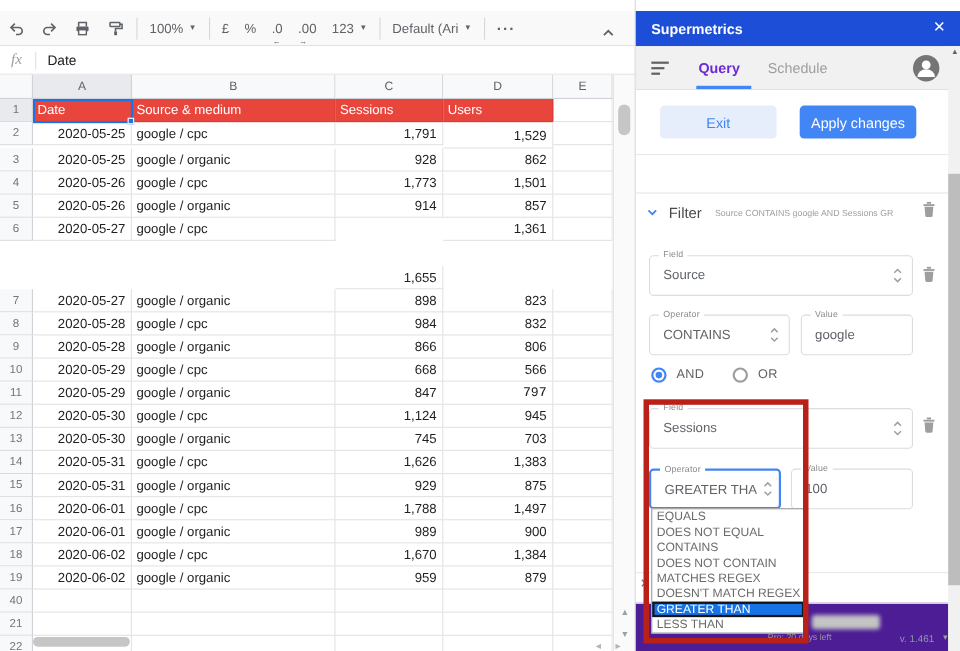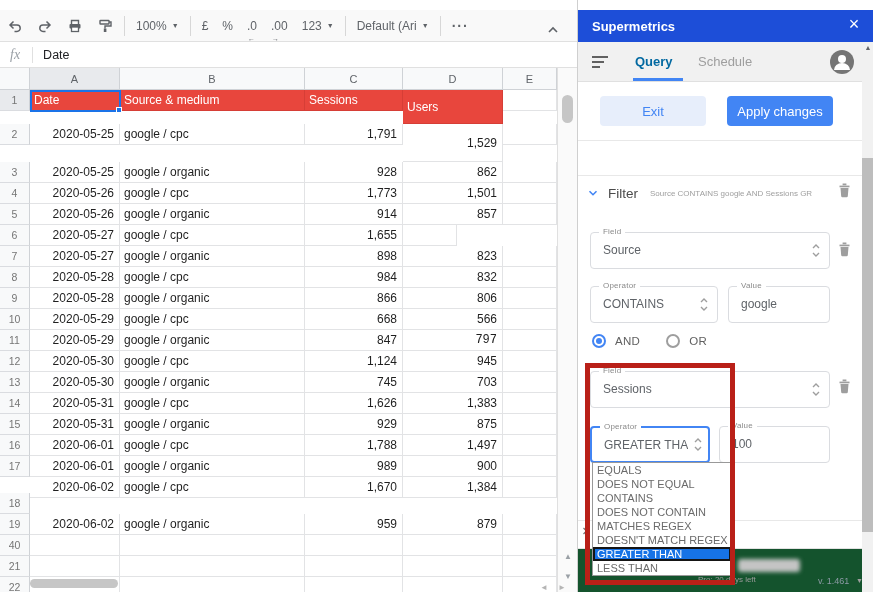--- a/index.html
+++ b/index.html
@@ -43,21 +43,21 @@
   #panel-divider { position:absolute; left:577px; top:0; width:1px; height:592px; background:#cfcfcf; }
 
   
   #panel { position:absolute; left:578px; top:0; width:295px; height:592px; background:#ffffff; }
   #panel-titlebar { position:absolute; left:0; top:10px; width:295px; height:32px; background:#1d4ed8; display:flex; align-items:center; }
   #panel-title { color:#ffffff; font-size:13px; font-weight:bold; margin-left:14px; }
   #panel-close { position:absolute; right:8px; top:4px; color:#ffffff; font-size:18px; width:22px; text-align:center; cursor:pointer; }
   #panel-tabbar { position:absolute; left:0; top:42px; width:295px; height:40px; background:#f1f1f1; border-bottom:1px solid #e0e0e0; }
   #menu-icon { position:absolute; left:14px; top:13px; }
   .tab { position:absolute; top:12px; font-size:13px; cursor:pointer; }
-  #tab-query { left:57px; color:#0369a1; font-weight:bold; }
+  #tab-query { left:57px; color:#6d28d9; font-weight:bold; }
   #tab-query-underline { position:absolute; left:55px; top:36px; width:50px; height:3px; background:#4285f4; }
   #tab-schedule { left:120px; color:#9e9e9e; }
   #avatar { position:absolute; right:18px; top:7px; }
 
   #panel-body { position:absolute; left:0; top:82px; width:284px; height:510px; background:#ffffff; }
   .pbtn { position:absolute; height:30px; width:106px; border-radius:4px; font-size:13px; display:flex; align-items:center; justify-content:center; cursor:pointer; }
   #btn-exit { left:22px; top:14px; background:#e7eefb; color:#4285f4; }
   #btn-apply { left:149px; top:14px; background:#4285f4; color:#ffffff; }
   .pdivider { position:absolute; left:0; width:284px; height:1px; background:#e8e8e8; }
 
@@ -80,21 +80,21 @@
   .radio.off { border:2px solid #9e9e9e; }
   .radio-label { font-size:11.5px; color:#616161; margin:0 26px 0 9px; letter-spacing:.3px; }
 
   #red-box { position:absolute; left:7px; top:281px; width:150px; height:222px; border:5px solid #b92018; z-index:50; pointer-events:none; }
 
   #op-dropdown { position:absolute; left:14px; top:380px; width:140px; background:#ffffff; border:1px solid #999999; z-index:40; }
   .dd-opt { height:14px; line-height:14px; font-size:11px; color:#6b6b6b; padding-left:4px; white-space:nowrap; overflow:hidden; cursor:pointer; }
   .dd-opt.hl { background:#1673e6; color:#ffffff; outline:2px solid #151515; outline-offset:-2px; }
 
   #hidden-section-chevron { position:absolute; left:1px; top:441px; z-index:5; }
-  #footer { position:absolute; left:0; top:466px; width:284px; height:44px; background:#14532d; border-top:1px solid #e2e2e2; }
+  #footer { position:absolute; left:0; top:466px; width:284px; height:44px; background:#4c1d95; border-top:1px solid #e2e2e2; }
   #email-blur { position:absolute; left:160px; top:10px; width:62px; height:13px; background:#c4c4c4; border-radius:3px; filter:blur(2px); }
   #trial-text { position:absolute; left:120px; top:26px; font-size:8px; color:#9a9a9a; }
   #version-text { position:absolute; left:240px; top:27px; font-size:9px; color:#8c9aa5; }
   #footer-caret { position:absolute; left:278px; top:28px; font-size:7px; color:#9e9e9e; }
 
   #panel-scrolltrack { position:absolute; left:284px; top:42px; width:11px; height:550px; background:#f1f1f1; }
   #panel-scrollthumb { position:absolute; left:0; top:116px; width:11px; height:374px; background:#bdbdbd; }
   #panel-scroll-up { position:absolute; left:285px; top:44px; font-size:7px; color:#5f6368; width:10px; text-align:center; }
 </style>
 </head>
@@ -180,29 +180,29 @@
         <div class="colhead" style="width: 185px; height: 22px;">B</div>
         <div class="colhead" style="width: 98px; height: 22px;">C</div>
         <div class="colhead" style="width: 100px; height: 22px;">D</div>
         <div class="colhead" style="width: 54px; height: 22px;">E</div>
       </div>
       <div class="g-row">
         <div class="g-gutter" style="width: 30px; height: 21px; background: rgb(232, 234, 237);">1</div>
         <div class="g-cell hdr-red al-l" style="width: 90px; height: 21px;">Date</div>
         <div class="g-cell hdr-red al-l" style="width: 185px; height: 21px;">Source &amp; medium</div>
         <div class="g-cell hdr-red al-l" style="width: 98px; height: 21px;">Sessions</div>
-        <div class="g-cell hdr-red al-l" style="width: 100px; height: 34px; text-align: center;">Users</div>
+        <div class="g-cell hdr-red al-l" style="width: 100px; height: 21px; text-align: center;">Users</div>
         <div class="g-cell " style="width: 54px; height: 21px;"></div>
       </div>
       <div class="g-row">
         <div class="g-gutter" style="width: 30px; height: 21px;">2</div>
         <div class="g-cell al-r" style="width: 90px; height: 21px;">2020-05-25</div>
         <div class="g-cell al-l" style="width: 185px; height: 21px;">google / cpc</div>
         <div class="g-cell al-r" style="width: 98px; height: 21px;">1,791</div>
-        <div class="g-cell al-r" style="width: 100px; height: 38px;">1,529</div>
+        <div class="g-cell al-r" style="width: 100px; height: 24px;">1,529</div>
         <div class="g-cell " style="width: 54px; height: 21px;"></div>
       </div>
       <div class="g-row">
         <div class="g-gutter" style="width: 30px; height: 21px;">3</div>
         <div class="g-cell al-r" style="width: 90px; height: 21px;">2020-05-25</div>
         <div class="g-cell al-l" style="width: 185px; height: 21px;">google / organic</div>
         <div class="g-cell al-r" style="width: 98px; height: 21px;">928</div>
         <div class="g-cell al-r" style="width: 100px; height: 21px; text-align: right;">862</div>
         <div class="g-cell " style="width: 54px; height: 21px;"></div>
       </div>
@@ -219,21 +219,22 @@
         <div class="g-cell al-r" style="width: 90px; height: 21px;">2020-05-26</div>
         <div class="g-cell al-l" style="width: 185px; height: 21px;">google / organic</div>
         <div class="g-cell al-r" style="width: 98px; height: 21px;">914</div>
         <div class="g-cell al-r" style="width: 100px; height: 21px;">857</div>
         <div class="g-cell " style="width: 54px; height: 21px;"></div>
       </div>
       <div class="g-row">
         <div class="g-gutter" style="width: 30px; height: 21px;">6</div>
         <div class="g-cell al-r" style="width: 90px; height: 21px;">2020-05-27</div>
         <div class="g-cell al-l" style="width: 185px; height: 21px;">google / cpc</div>
-        <div class="g-cell al-r" style="width: 98px; height: 21px;">1,655</div>
+        <div class="g-cell al-r" style="width: 98px; height: 21px; margin-top: 44px;">1,655</div>
+        <div class="g-cell al-r" style="width: 100px; height: 21px;">1,361</div>
         <div class="g-cell " style="width: 54px; height: 21px;"></div>
       </div>
       <div class="g-row">
         <div class="g-gutter" style="width: 30px; height: 21px;">7</div>
         <div class="g-cell al-r" style="width: 90px; height: 21px;">2020-05-27</div>
         <div class="g-cell al-l" style="width: 185px; height: 21px;">google / organic</div>
         <div class="g-cell al-r" style="width: 98px; height: 21px;">898</div>
         <div class="g-cell al-r" style="width: 100px; height: 21px;">823</div>
         <div class="g-cell " style="width: 54px; height: 21px;"></div>
       </div>
@@ -311,21 +312,21 @@
       </div>
       <div class="g-row">
         <div class="g-gutter" style="width: 30px; height: 21px;">17</div>
         <div class="g-cell al-r" style="width: 90px; height: 21px;">2020-06-01</div>
         <div class="g-cell al-l" style="width: 185px; height: 21px;">google / organic</div>
         <div class="g-cell al-r" style="width: 98px; height: 21px;">989</div>
         <div class="g-cell al-r" style="width: 100px; height: 21px;">900</div>
         <div class="g-cell " style="width: 54px; height: 21px;"></div>
       </div>
       <div class="g-row">
-        <div class="g-gutter" style="width: 30px; height: 21px; margin-top: 16px;">18</div>
+        <div class="g-gutter" style="width: 30px; height: 21px;">18</div>
         <div class="g-cell al-r" style="width: 90px; height: 21px;">2020-06-02</div>
         <div class="g-cell al-l" style="width: 185px; height: 21px;">google / cpc</div>
         <div class="g-cell al-r" style="width: 98px; height: 21px;">1,670</div>
         <div class="g-cell al-r" style="width: 100px; height: 21px;">1,384</div>
         <div class="g-cell " style="width: 54px; height: 21px;"></div>
       </div>
       <div class="g-row">
         <div class="g-gutter" style="width: 30px; height: 21px;">19</div>
         <div class="g-cell al-r" style="width: 90px; height: 21px;">2020-06-02</div>
         <div class="g-cell al-l" style="width: 185px; height: 21px;">google / organic</div>

